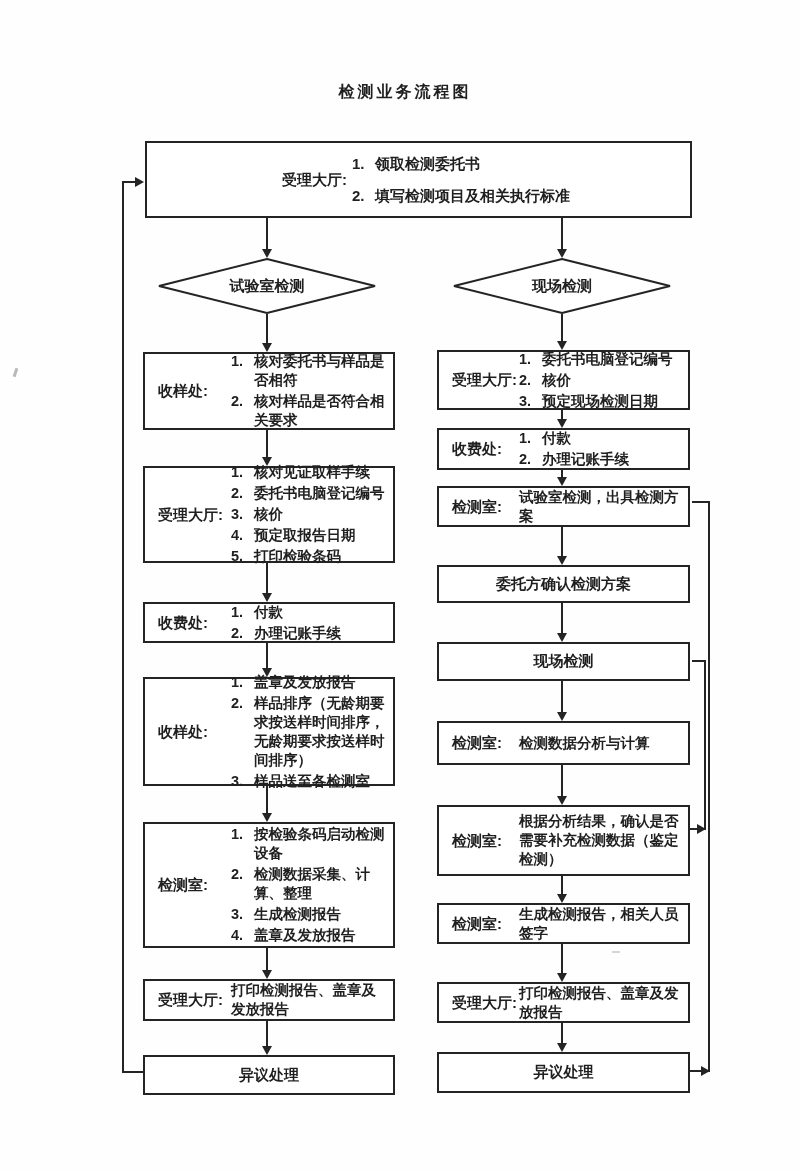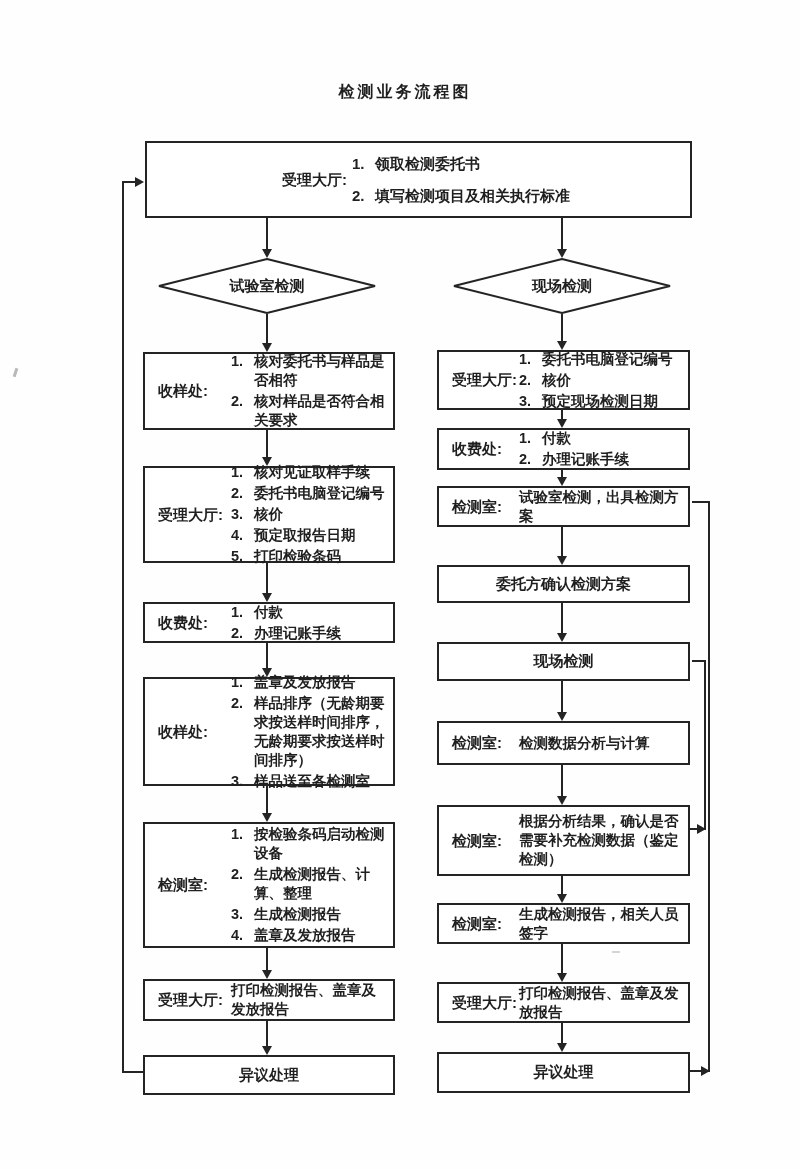--- a/index.html
+++ b/index.html
@@ -145,21 +145,21 @@
   </div>
   <div class="box" style="left:143px; top:822px; width:252px; height:126px;">
     <div class="box-label">检测室:</div>
     <div class="box-items">
         <div class="item">
           <span class="item-n">1.</span>
           <span class="item-t">按检验条码启动检测设备</span>
         </div>
         <div class="item">
           <span class="item-n">2.</span>
-          <span class="item-t">生成检测报告、计算、整理</span>
+          <span class="item-t">检测数据采集、计算、整理</span>
         </div>
         <div class="item">
           <span class="item-n">3.</span>
           <span class="item-t">生成检测报告</span>
         </div>
         <div class="item">
           <span class="item-n">4.</span>
           <span class="item-t">盖章及发放报告</span>
         </div>
       </div>

